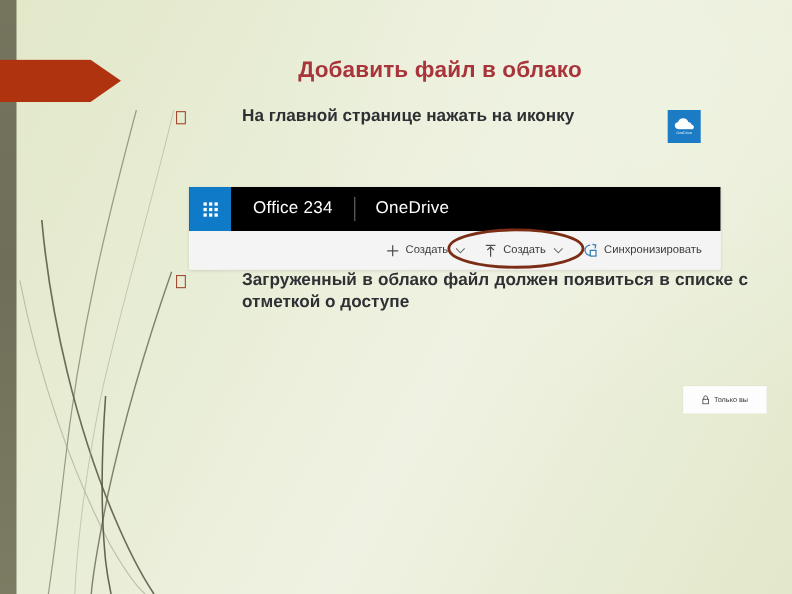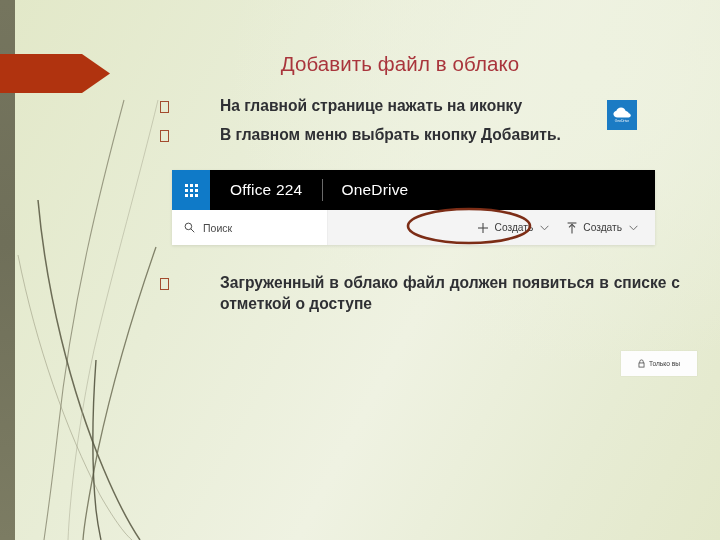--- a/index.html
+++ b/index.html
@@ -55,21 +55,21 @@
   }
 
   
   .title {
     position: absolute;
     left: 120px;
     top: 52px;
     width: 560px;
     text-align: center;
     font-size: 20.5px;
-    font-weight: normal;
+    font-weight: bold;
     color: #A9353C;
     letter-spacing: 0.1px;
     white-space: nowrap;
   }
 
   
   .bullets {
     position: absolute;
     left: 160px;
     top: 96px;
@@ -283,24 +283,20 @@
 
   <div class="title">Добавить файл в облако</div>
 
   <div class="bullets">
 
     <div class="bullet-row">
       <span class="bullet-marker"></span>
       <span class="bullet-text">На главной странице нажать на иконку</span>
     </div>
 
-    <div class="bullet-row">
-      <span class="bullet-marker"></span>
-      <span class="bullet-text">В главном меню выбрать кнопку Добавить.</span>
-    </div>
 
     <div style="height:120px"></div>
 
 
     <div class="bullet-row">
       <span class="bullet-marker"></span>
       <span class="bullet-text justify">Загруженный в облако файл должен появиться в списке с отметкой о доступе</span>
     </div>
 
   </div>
@@ -321,36 +317,27 @@
             <i></i>
             <i></i>
             <i></i>
             <i></i>
             <i></i>
             <i></i>
             <i></i>
             <i></i>
         </div>
       </div>
-      <span class="ss-brand">Office 224</span>
+      <span class="ss-brand">Office 234</span>
       <span class="ss-divider"></span>
       <span class="ss-app">OneDrive</span>
     </div>
 
     <div class="ss-toolbar">
 
-      <div class="ss-search">
-        <span class="mag">
-          <svg width="11" height="11" viewBox="0 0 12 12">
-            <circle cx="4.8" cy="4.8" r="3.6" stroke="#3B3B3B" stroke-width="1" fill="none"></circle>
-            <line x1="7.4" y1="7.4" x2="11.2" y2="11.2" stroke="#3B3B3B" stroke-width="1"></line>
-          </svg>
-        </span>
-        <span class="ph">Поиск</span>
-      </div>
 
       <div class="ss-actions">
 
         <div class="ss-act">
           <span class="ic">
             <svg width="12" height="12" viewBox="0 0 12 12">
               <line x1="6" y1="1" x2="6" y2="11" stroke="#4C4C4C" stroke-width="1.1"></line>
               <line x1="1" y1="6" x2="11" y2="6" stroke="#4C4C4C" stroke-width="1.1"></line>
             </svg>
           </span>
@@ -371,20 +358,30 @@
             </svg>
           </span>
           <span>Создать</span>
           <span class="chev">
             <svg width="9" height="6" viewBox="0 0 9 6">
               <polyline points="0.6,0.8 4.5,4.8 8.4,0.8" stroke="#6E6E6E" stroke-width="1" fill="none"></polyline>
             </svg>
           </span>
         </div>
 
+        <div class="ss-act">
+          <span class="ic">
+            <svg width="13" height="13" viewBox="0 0 13 13">
+              <path d="M11.2,6.5 A4.7,4.7 0 1 1 6.5,1.8" stroke="#2E7CB8" stroke-width="1.1" fill="none"></path>
+              <polyline points="8.6,1.2 11.6,1.8 11.0,4.7" stroke="#2E7CB8" stroke-width="1.1" fill="none"></polyline>
+              <rect x="6.6" y="6.6" width="5.2" height="5.2" stroke="#2E7CB8" stroke-width="1.1" fill="#ffffff"></rect>
+            </svg>
+          </span>
+          <span>Синхронизировать</span>
+        </div>
 
       </div>
     </div>
   </div>
 
   <svg class="annot-ellipse" viewBox="0 0 130 40">
     <ellipse cx="65" cy="20" rx="61" ry="17" stroke="#7C2D16" stroke-width="2.6" fill="none"></ellipse>
   </svg>
 
   <div class="onlyyou-badge">

